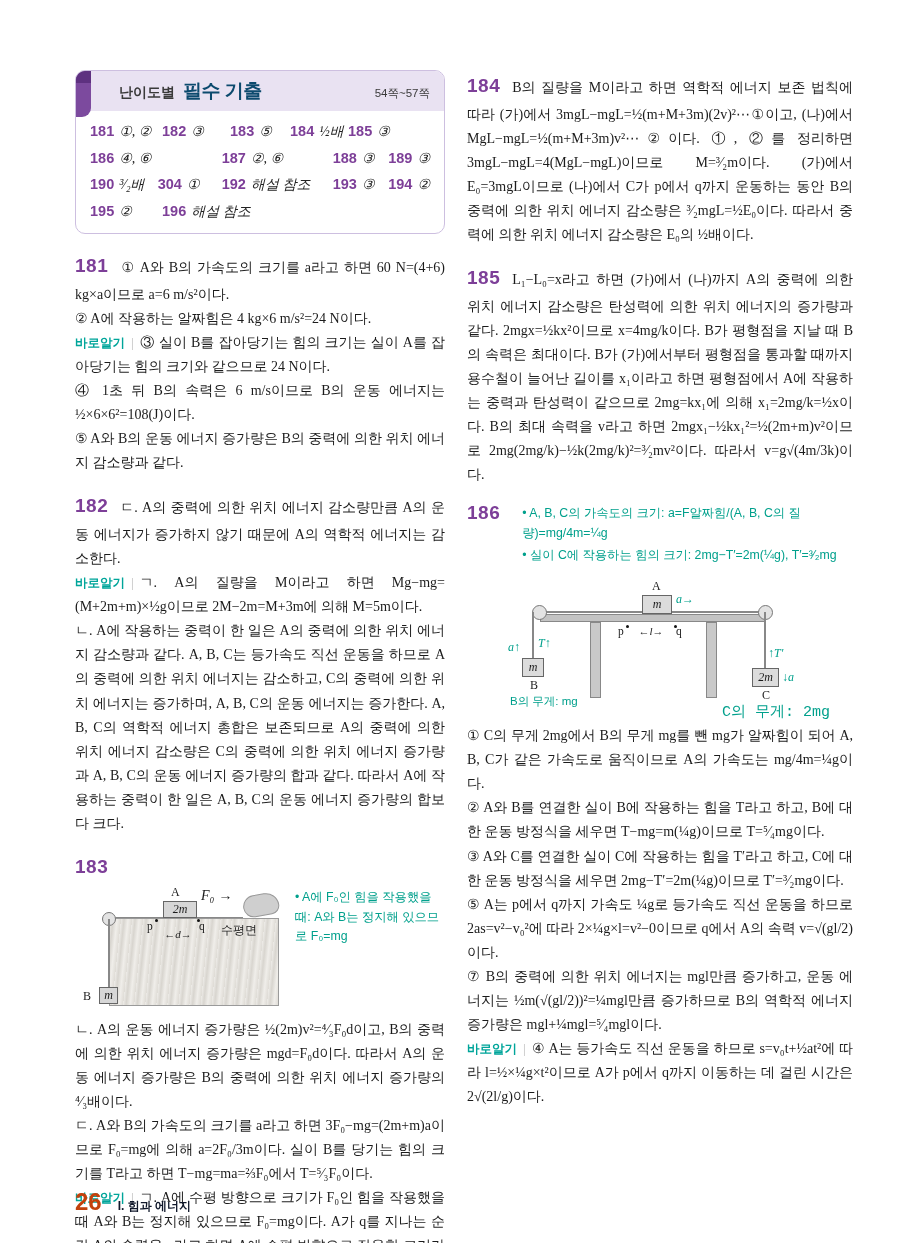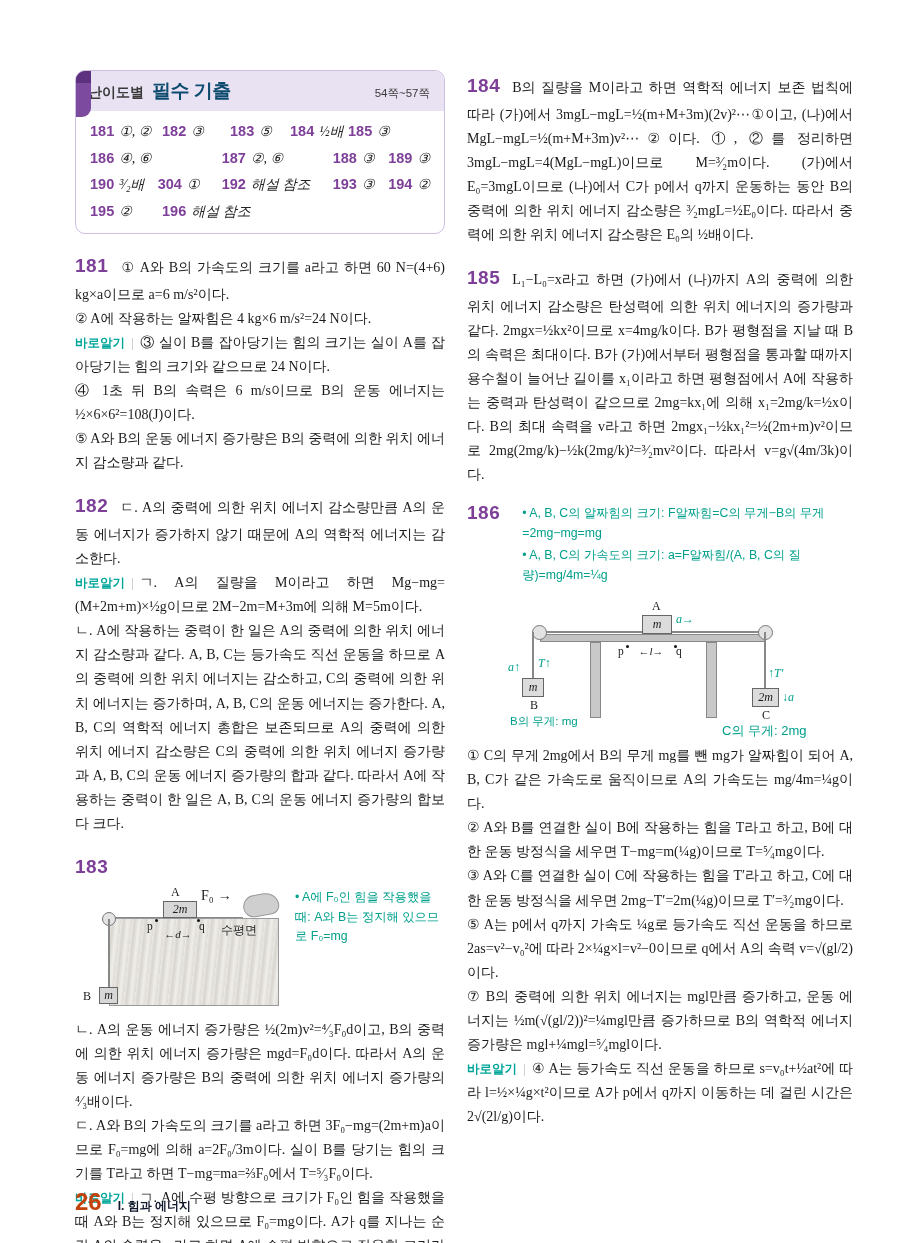--- a/index.html
+++ b/index.html
@@ -9,21 +9,21 @@
     font-family:"Liberation Serif","DejaVu Serif",serif;
     color:#1b1b1b;
   }
   .page { position:relative; width:900px; height:1243px; overflow:hidden; }
   .cols { position:absolute; top:70px; left:75px; display:flex; gap:22px; }
   .col-left  { width:370px; }
   .col-right { width:386px; }
 
   
   .answer-box { position:relative; border:1.5px solid #cdbfe0; border-radius:10px; margin-bottom:16px; overflow:hidden; background:#fff; }
-  .ab-header { position:relative; background:#e9e2f2; padding:7px 14px 7px 12px; display:flex; align-items:baseline; }
+  .ab-header { position:relative; background:#e9e2f2; padding:7px 14px 7px 43px; display:flex; align-items:baseline; }
   .ab-tab { position:absolute; left:0; top:0; width:15px; height:46px; background:#7c4a9e; border-radius:0 0 9px 0; }
   .ab-tab::before { content:""; position:absolute; left:0; top:0; width:15px; height:12px; background:#5e3180; }
   .ab-tag { font-family:"Liberation Sans",sans-serif; font-weight:bold; font-size:14px; color:#3a3a3a; margin-right:8px; }
   .ab-title { font-family:"Liberation Sans",sans-serif; font-weight:bold; font-size:19px; color:#0c4a6e; letter-spacing:-0.5px; }
   .ab-pages { margin-left:auto; font-family:"Liberation Sans",sans-serif; font-size:11.5px; color:#3a3a3a; }
   .ab-body { padding:12px 14px 12px 14px; display:flex; flex-direction:column; gap:9px; }
   .ab-row { display:flex; }
   .ab-item { display:inline-flex; align-items:baseline; white-space:nowrap; }
   .ab-num { font-family:"Liberation Sans",sans-serif; font-weight:bold; color:#7d3f98; font-size:14.5px; margin-right:5px; }
   .ab-val { font-size:14px; color:#222;font-style:italic; }
@@ -44,21 +44,21 @@
 
   
   .fig183-row { display:flex; gap:10px; margin:4px 0 8px 0; }
   .fig183 { position:relative; width:210px; height:122px; flex:0 0 auto; font-size:12px; }
   .wood { position:absolute; left:34px; top:30px; width:170px; height:88px; border:1px solid #9a9a9a;
           background:repeating-linear-gradient(96deg,#eceae6 0px,#d8d5cf 3px,#f0eeea 7px,#dfdcd6 11px); }
   .blockA183 { position:absolute; left:88px; top:13px; width:34px; height:17px; background:#d7d7d7; border:1px solid #666;
                display:flex; align-items:center; justify-content:center; font-style:italic; font-size:12px; }
   .lblA183 { position:absolute; left:96px; top:-3px; font-size:12px; }
   .f0-arrow { position:absolute; left:126px; top:0px; color:#1b1b1b; font-size:14px; }
-  .f0-lbl { margin-right:4px; }
+  .f0-lbl { font-style:italic; margin-right:4px; }
   .hand { position:absolute; left:168px; top:6px; width:36px; height:22px; background:#cfcfcf; border:1px solid #999;
           border-radius:12px 14px 9px 11px; transform:rotate(-10deg); }
   .pulley183 { position:absolute; left:27px; top:24px; width:14px; height:14px; border:1.5px solid #777; border-radius:50%; background:#e3e3e3; }
   .string-l183 { position:absolute; left:33px; top:31px; width:1.5px; height:68px; background:#888; }
   .string-t183 { position:absolute; left:40px; top:29px; width:128px; height:1.5px; background:#888; }
   .blockB183 { position:absolute; left:24px; top:99px; width:19px; height:17px; background:#d7d7d7; border:1px solid #666;
                display:flex; align-items:center; justify-content:center; font-style:italic; font-size:12px; }
   .lblB183 { position:absolute; left:8px; top:101px; font-size:12px; }
   .dot { position:absolute; width:3px; height:3px; border-radius:50%; background:#111; }
   .p-lbl183 { position:absolute; left:72px; top:32px; font-size:11.5px; }
@@ -85,21 +85,21 @@
                display:flex; align-items:center; justify-content:center; font-style:italic; }
   .tB186 { position:absolute; left:28px; top:58px; color:#00a08c; font-style:italic; }
   .aB186 { position:absolute; left:-2px; top:62px; color:#00a08c; font-style:italic; }
   .lblB186 { position:absolute; left:20px; top:100px; }
   .wB186 { position:absolute; left:0px; top:116px; color:#00a08c; font-family:"Liberation Sans",sans-serif; font-size:11.5px; white-space:nowrap; }
   .blockC186 { position:absolute; left:242px; top:90px; width:27px; height:19px; background:#dcdcdc; border:1px solid #666;
                display:flex; align-items:center; justify-content:center; font-style:italic; }
   .tC186 { position:absolute; left:258px; top:68px; color:#00a08c; font-style:italic; }
   .aC186 { position:absolute; left:272px; top:92px; color:#00a08c; font-style:italic; }
   .lblC186 { position:absolute; left:252px; top:110px; }
-  .wC186 { position:absolute; left:212px; top:124px; color:#00a08c; font-family:Liberation Sans, sans-serif; font-size:13px; white-space:nowrap; }
+  .wC186 { position:absolute; left:212px; top:124px; color:#00a08c; font-family:Liberation Mono, monospace; font-size:15px; white-space:nowrap; }
   .p-lbl186 { position:absolute; left:108px; top:47px; font-size:11.5px; }
   .q-lbl186 { position:absolute; left:166px; top:47px; font-size:11.5px; }
   .l-span186 { position:absolute; left:118px; top:47px; width:46px; text-align:center; font-size:11px; font-style:italic; }
 
   
   .footer { position:absolute; left:75px; top:1188px; display:flex; align-items:baseline; gap:16px; }
   .page-num { font-family:Liberation Sans, sans-serif; font-weight:bold; font-size:24px; color:#c2410c; }
   .chapter { font-family:"Liberation Sans",sans-serif; font-size:12px; font-weight:bold; color:#0f172a; }
 </style>
 </head>
@@ -245,22 +245,22 @@
       </div>
 
       <div class="problem">
         <p class="sol"><span class="pnum">185</span><span>L₁−L₀=x라고 하면 (가)에서 (나)까지 A의 중력에 의한 위치 에너지 감소량은 탄성력에 의한 위치 에너지의 증가량과 같다. 2mgx=½kx²이므로 x=4mg/k이다. B가 평형점을 지날 때 B의 속력은 최대이다. B가 (가)에서부터 평형점을 통과할 때까지 용수철이 늘어난 길이를 x₁이라고 하면 평형점에서 A에 작용하는 중력과 탄성력이 같으므로 2mg=kx₁에 의해 x₁=2mg/k=½x이다. B의 최대 속력을 v라고 하면 2mgx₁−½kx₁²=½(2m+m)v²이므로 2mg(2mg/k)−½k(2mg/k)²=³⁄₂mv²이다. 따라서 v=g√(4m/3k)이다.</span></p>
       </div>
 
       <div class="problem">
         <div style="display:flex;gap:10px;">
           <span class="pnum">186</span>
           <div class="notes" style="flex:1;">
-            <p class="note">• A, B, C의 알짜힘의 크기: F알짜힘=C의 무게−B의 무게=2mg−mg=mg</p>
             <p class="note">• A, B, C의 가속도의 크기: a=F알짜힘/(A, B, C의 질량)=mg/4m=¼g</p>
+            <p class="note">• 실이 C에 작용하는 힘의 크기: 2mg−T′=2m(¼g), T′=³⁄₂mg</p>
           </div>
         </div>
 
         <div class="fig186">
           <div class="str-h186"></div>
           <div class="tabletop"></div>
           <div class="leg leg-l"></div>
           <div class="leg leg-r"></div>
           <div class="pulley186 pul-l"></div>
           <div class="pulley186 pul-r"></div>

